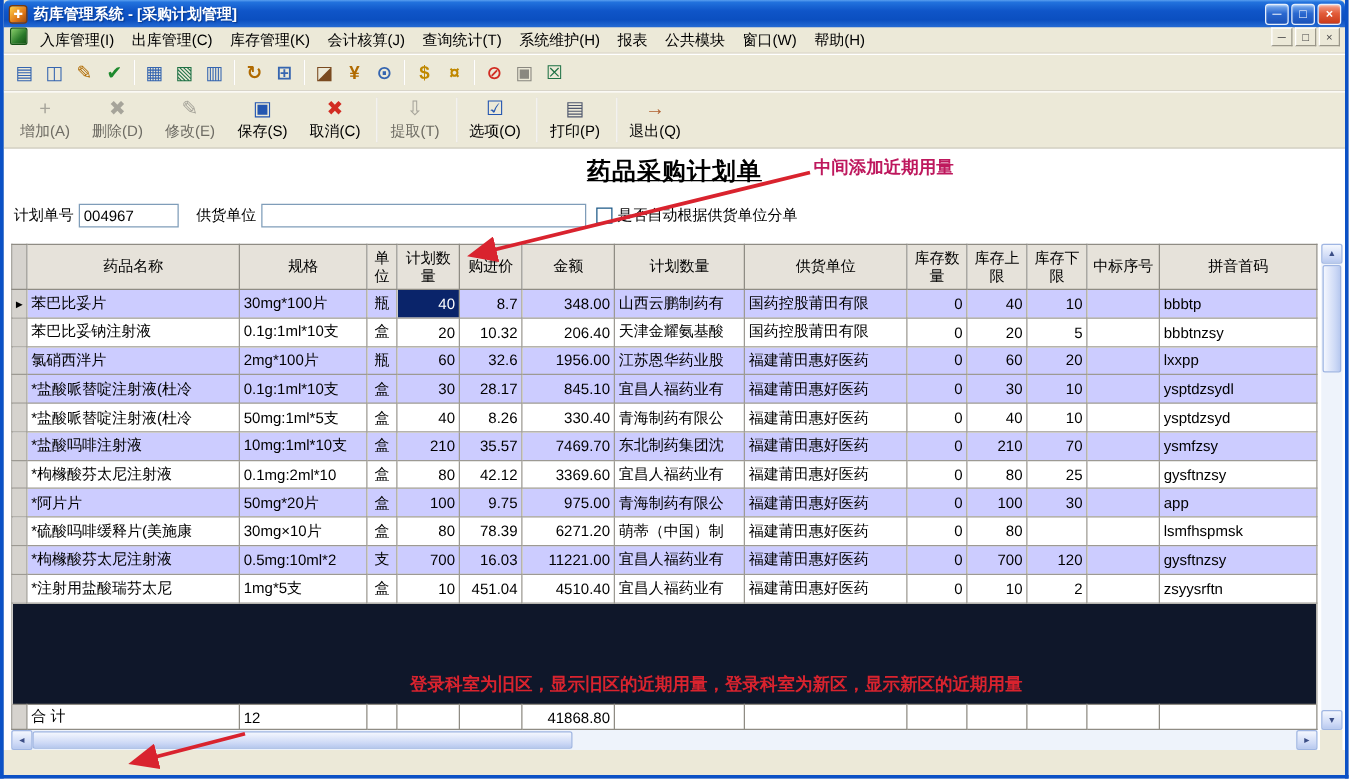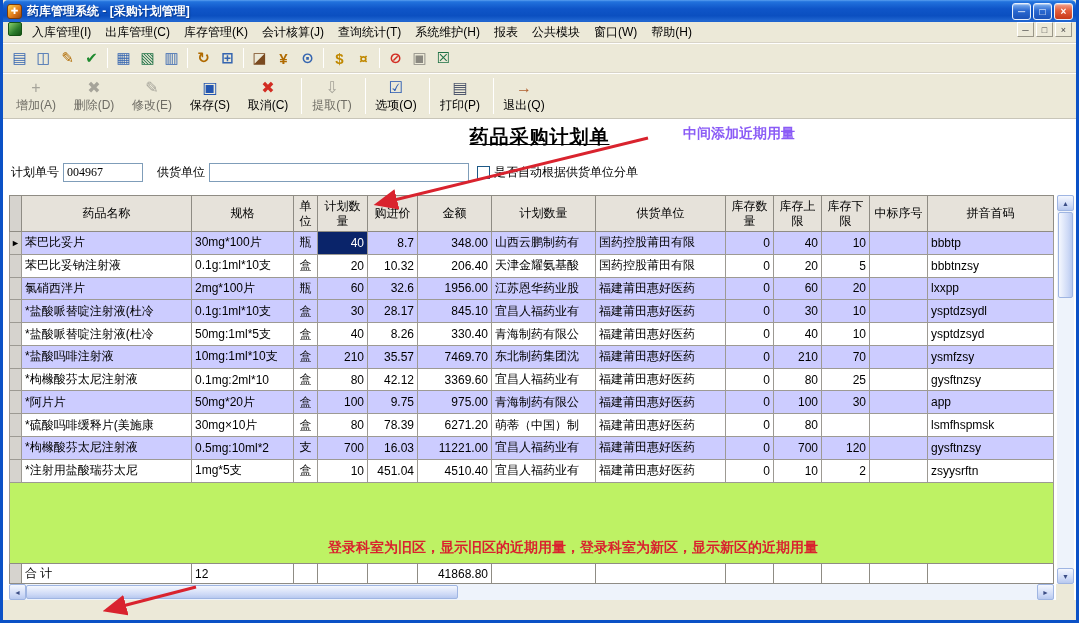--- a/index.html
+++ b/index.html
@@ -49,43 +49,43 @@
   .aglyph { font-size:16px; line-height:19px; height:19px; }
   .albl { font-size:12px; color:#000; white-space:nowrap; }
   .abtn.disabled .aglyph { color:#a6a49a !important; }
   .abtn.disabled .albl { color:#6e6c64; }
   .asep { width:1px; height:36px; background:#c4c0b2; border-right:1px solid #fff; margin:0 5px 0 0; }
 
   
   .content { position:absolute; left:0; right:0; top:119px; bottom:20px; background:#fff; overflow:hidden; }
   .doc-title { position:absolute; top:5px; left:0; width:100%; text-align:center;
     font-size:19px; font-weight:bold; letter-spacing:1px; text-decoration:underline; color:#000; }
-  .note-top { position:absolute; top:6px; left:680px; color:#8b5cf6; font-size:14px; font-weight:bold; white-space:nowrap; }
+  .note-top { position:absolute; top:6px; left:648px; color:#be185d; font-size:14px; font-weight:bold; white-space:nowrap; }
 
   .form-row { position:absolute; top:43px; left:8px; height:21px; display:flex; align-items:center; font-size:12px; }
   .fl { white-space:nowrap; }
   .inp { height:19px; border:1px solid #7f9db9; background:#fff; font-size:12px; padding:0 3px;
-    font-family:Liberation Serif, serif; }
+    font-family:Liberation Sans, sans-serif; }
   .inp.plan { width:80px; margin:0 14px 0 4px; }
   .inp.supplier { width:260px; margin:0 8px 0 4px; }
   .cb { width:13px; height:13px; border:1px solid #1d5987; background:#fff; margin-right:4px; flex:0 0 auto; }
 
   
   .grid-zone { position:absolute; left:6px; top:76px; right:22px; bottom:16px; }
   table.grid { width:100%; height:100%; border-collapse:collapse; table-layout:fixed; font-size:12px; }
   .grid th { background:#e6e2da; border:1px solid #8f8c84; font-weight:normal; text-align:center;
     padding:0 1px; line-height:15px; height:36px; color:#000; overflow:hidden; }
   .grid th.ind, .grid td.ind { background:#d6d3ce; padding:0; text-align:center; font-size:9px; color:#000; }
   .grid td { border:1px solid #9d9a93; height:20px; padding:0 3px; white-space:nowrap; overflow:hidden; color:#000; }
   .row-alt td { background:#ccccff; }
   .row-plain td { background:#ffffff; }
   .row-alt td.ind, .row-plain td.ind { background:#d6d3ce; }
   td.sel { background:#0a246a !important; color:#fff; }
   .a-l { text-align:left; } .a-c { text-align:center; } .a-r { text-align:right; }
-  tr.filler td.fillcell { background:#bef264; border:1px solid #9d9a93; border-top:none; border-bottom:none; height:auto; padding:0; }
+  tr.filler td.fillcell { background:#0f172a; border:1px solid #9d9a93; border-top:none; border-bottom:none; height:auto; padding:0; }
   .fill-note { margin:50px 0 0 318px; color:#d9232e; font-size:14px; font-weight:bold; white-space:nowrap; }
   tr.total td { background:#fff; border:1px solid #8f8c84; height:20px; }
 
   
   .vscroll { position:absolute; right:2px; top:76px; bottom:16px; width:17px; background:#eef3fb; }
   .hscroll { position:absolute; left:6px; right:22px; bottom:0; height:16px; background:#eef3fb; }
   .sbtn { position:absolute; width:17px; height:16px; display:flex; align-items:center; justify-content:center;
     font-size:7px; color:#3c4e86; background:linear-gradient(180deg,#f4f7fe,#cdd9f6 70%,#b8c9ef);
     border:1px solid #9fb5e2; border-radius:2px; }
   .vscroll .sbtn { width:17px; height:16px; left:0; }

